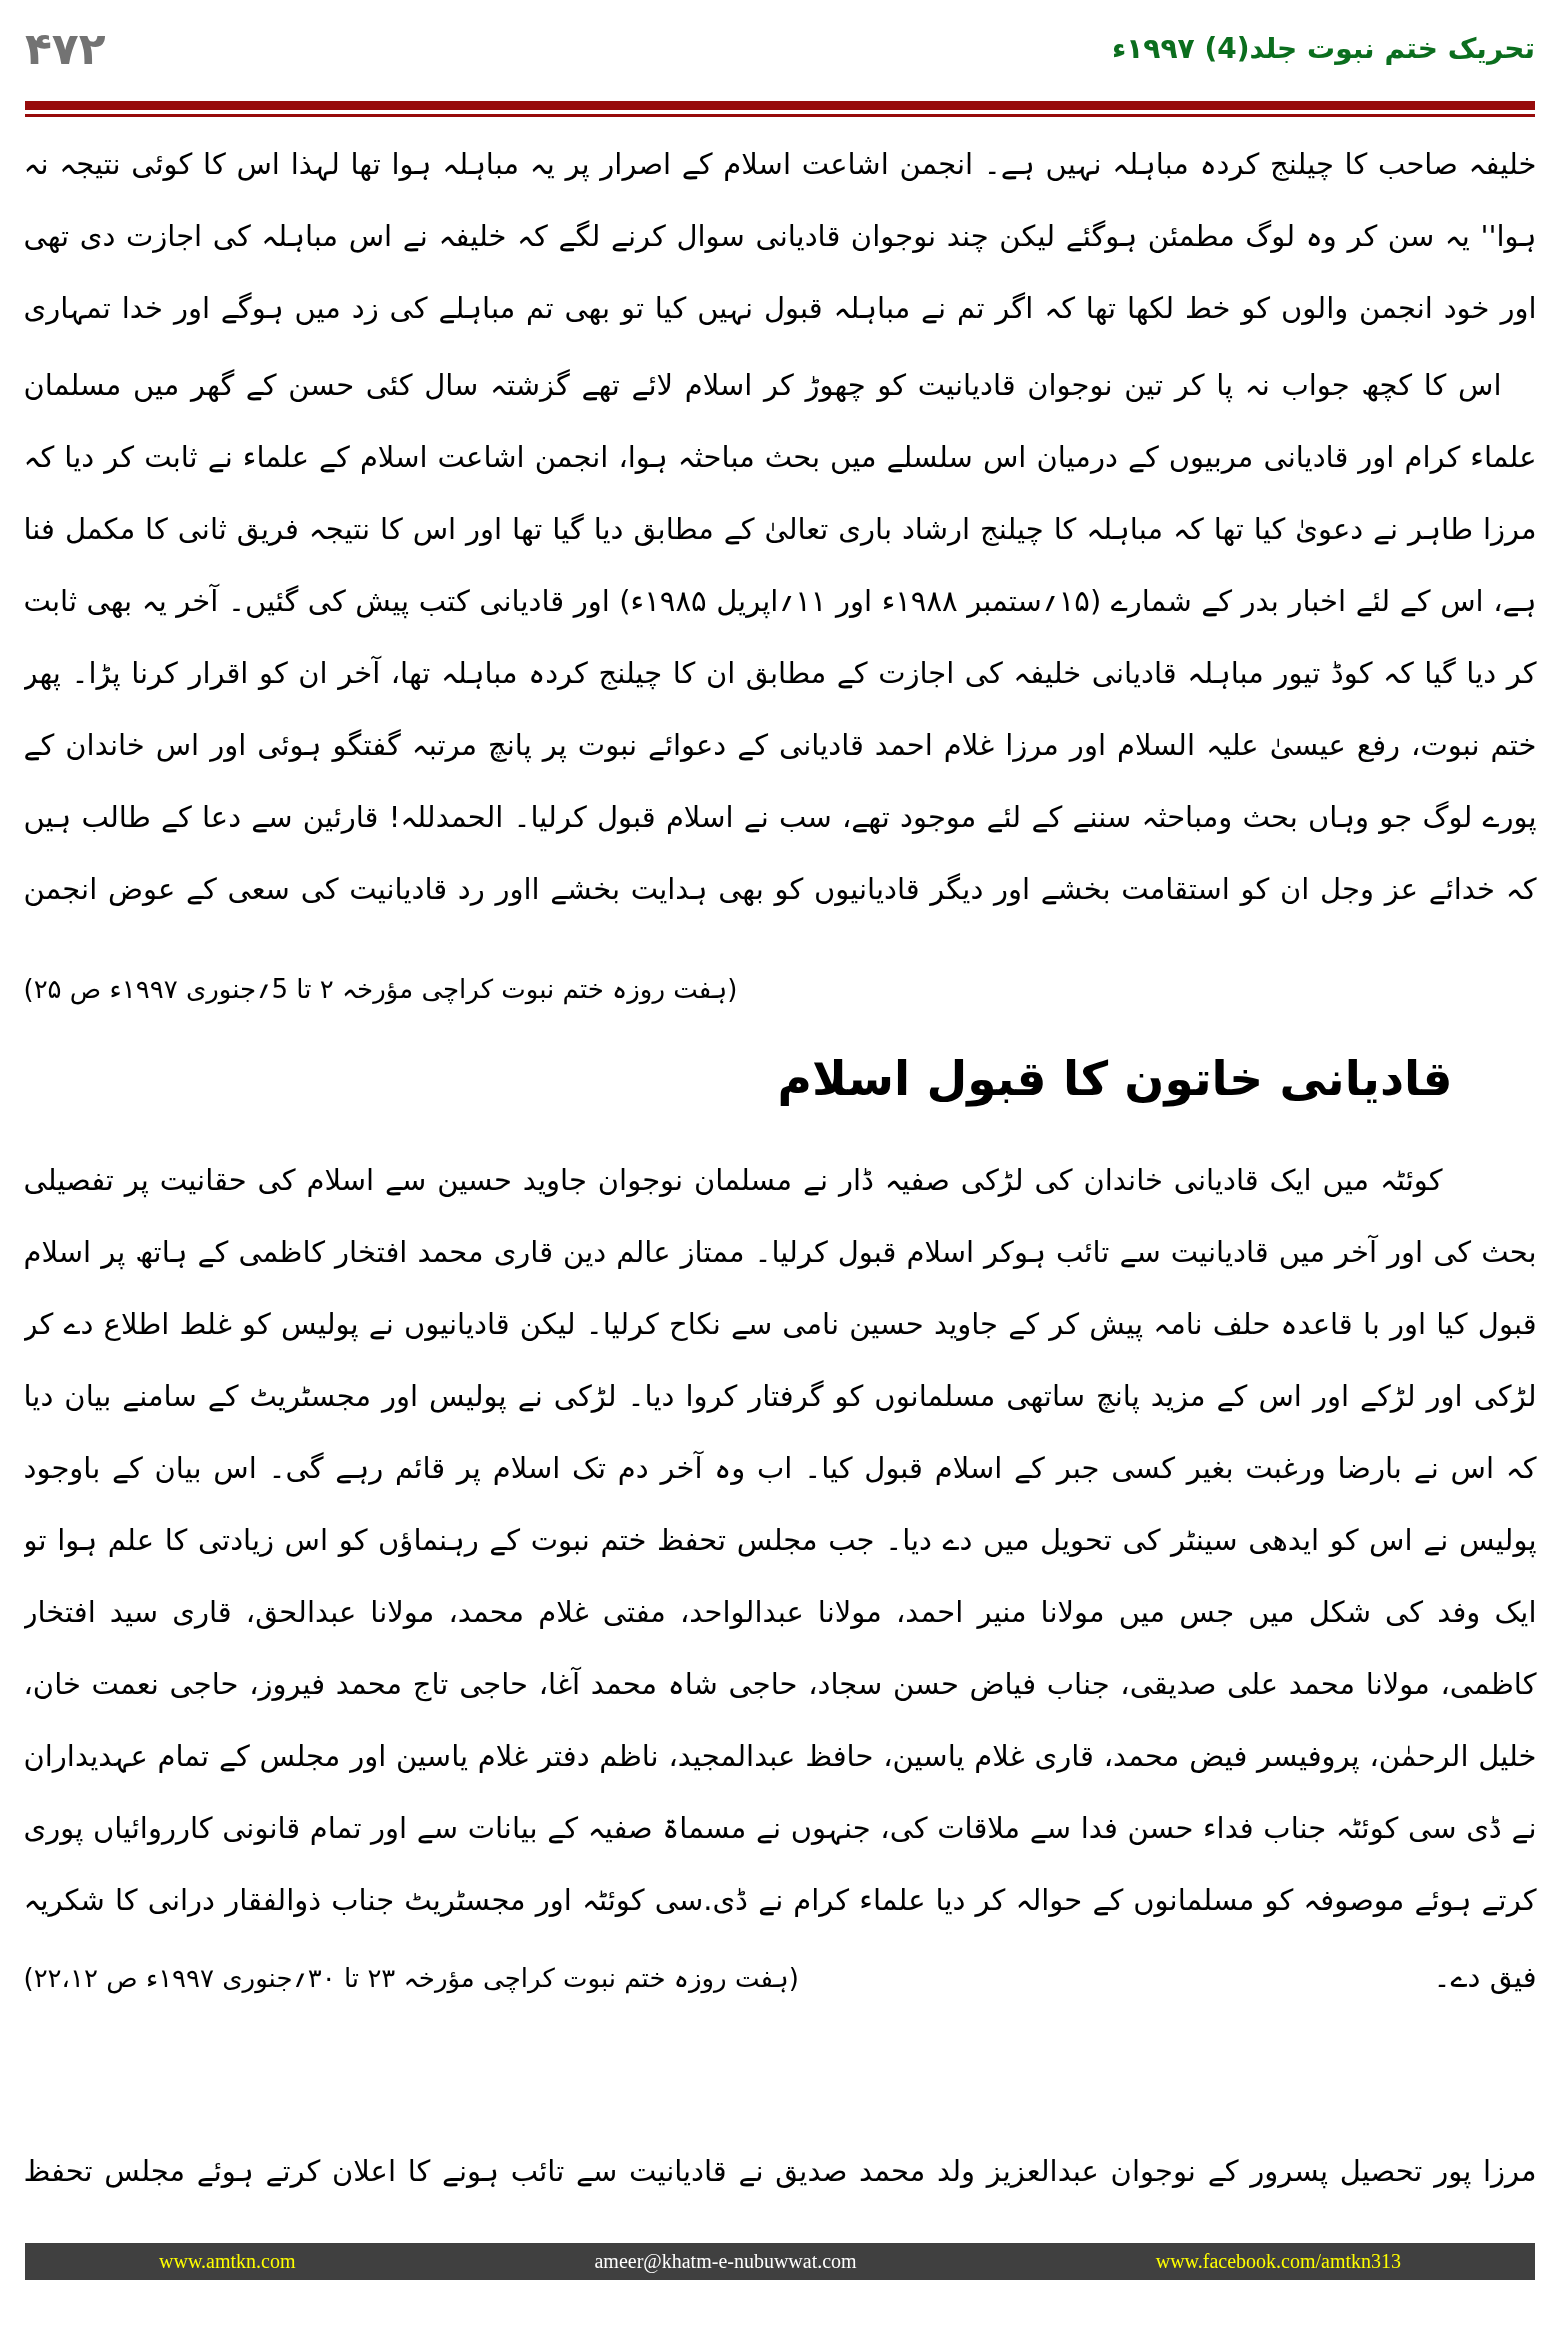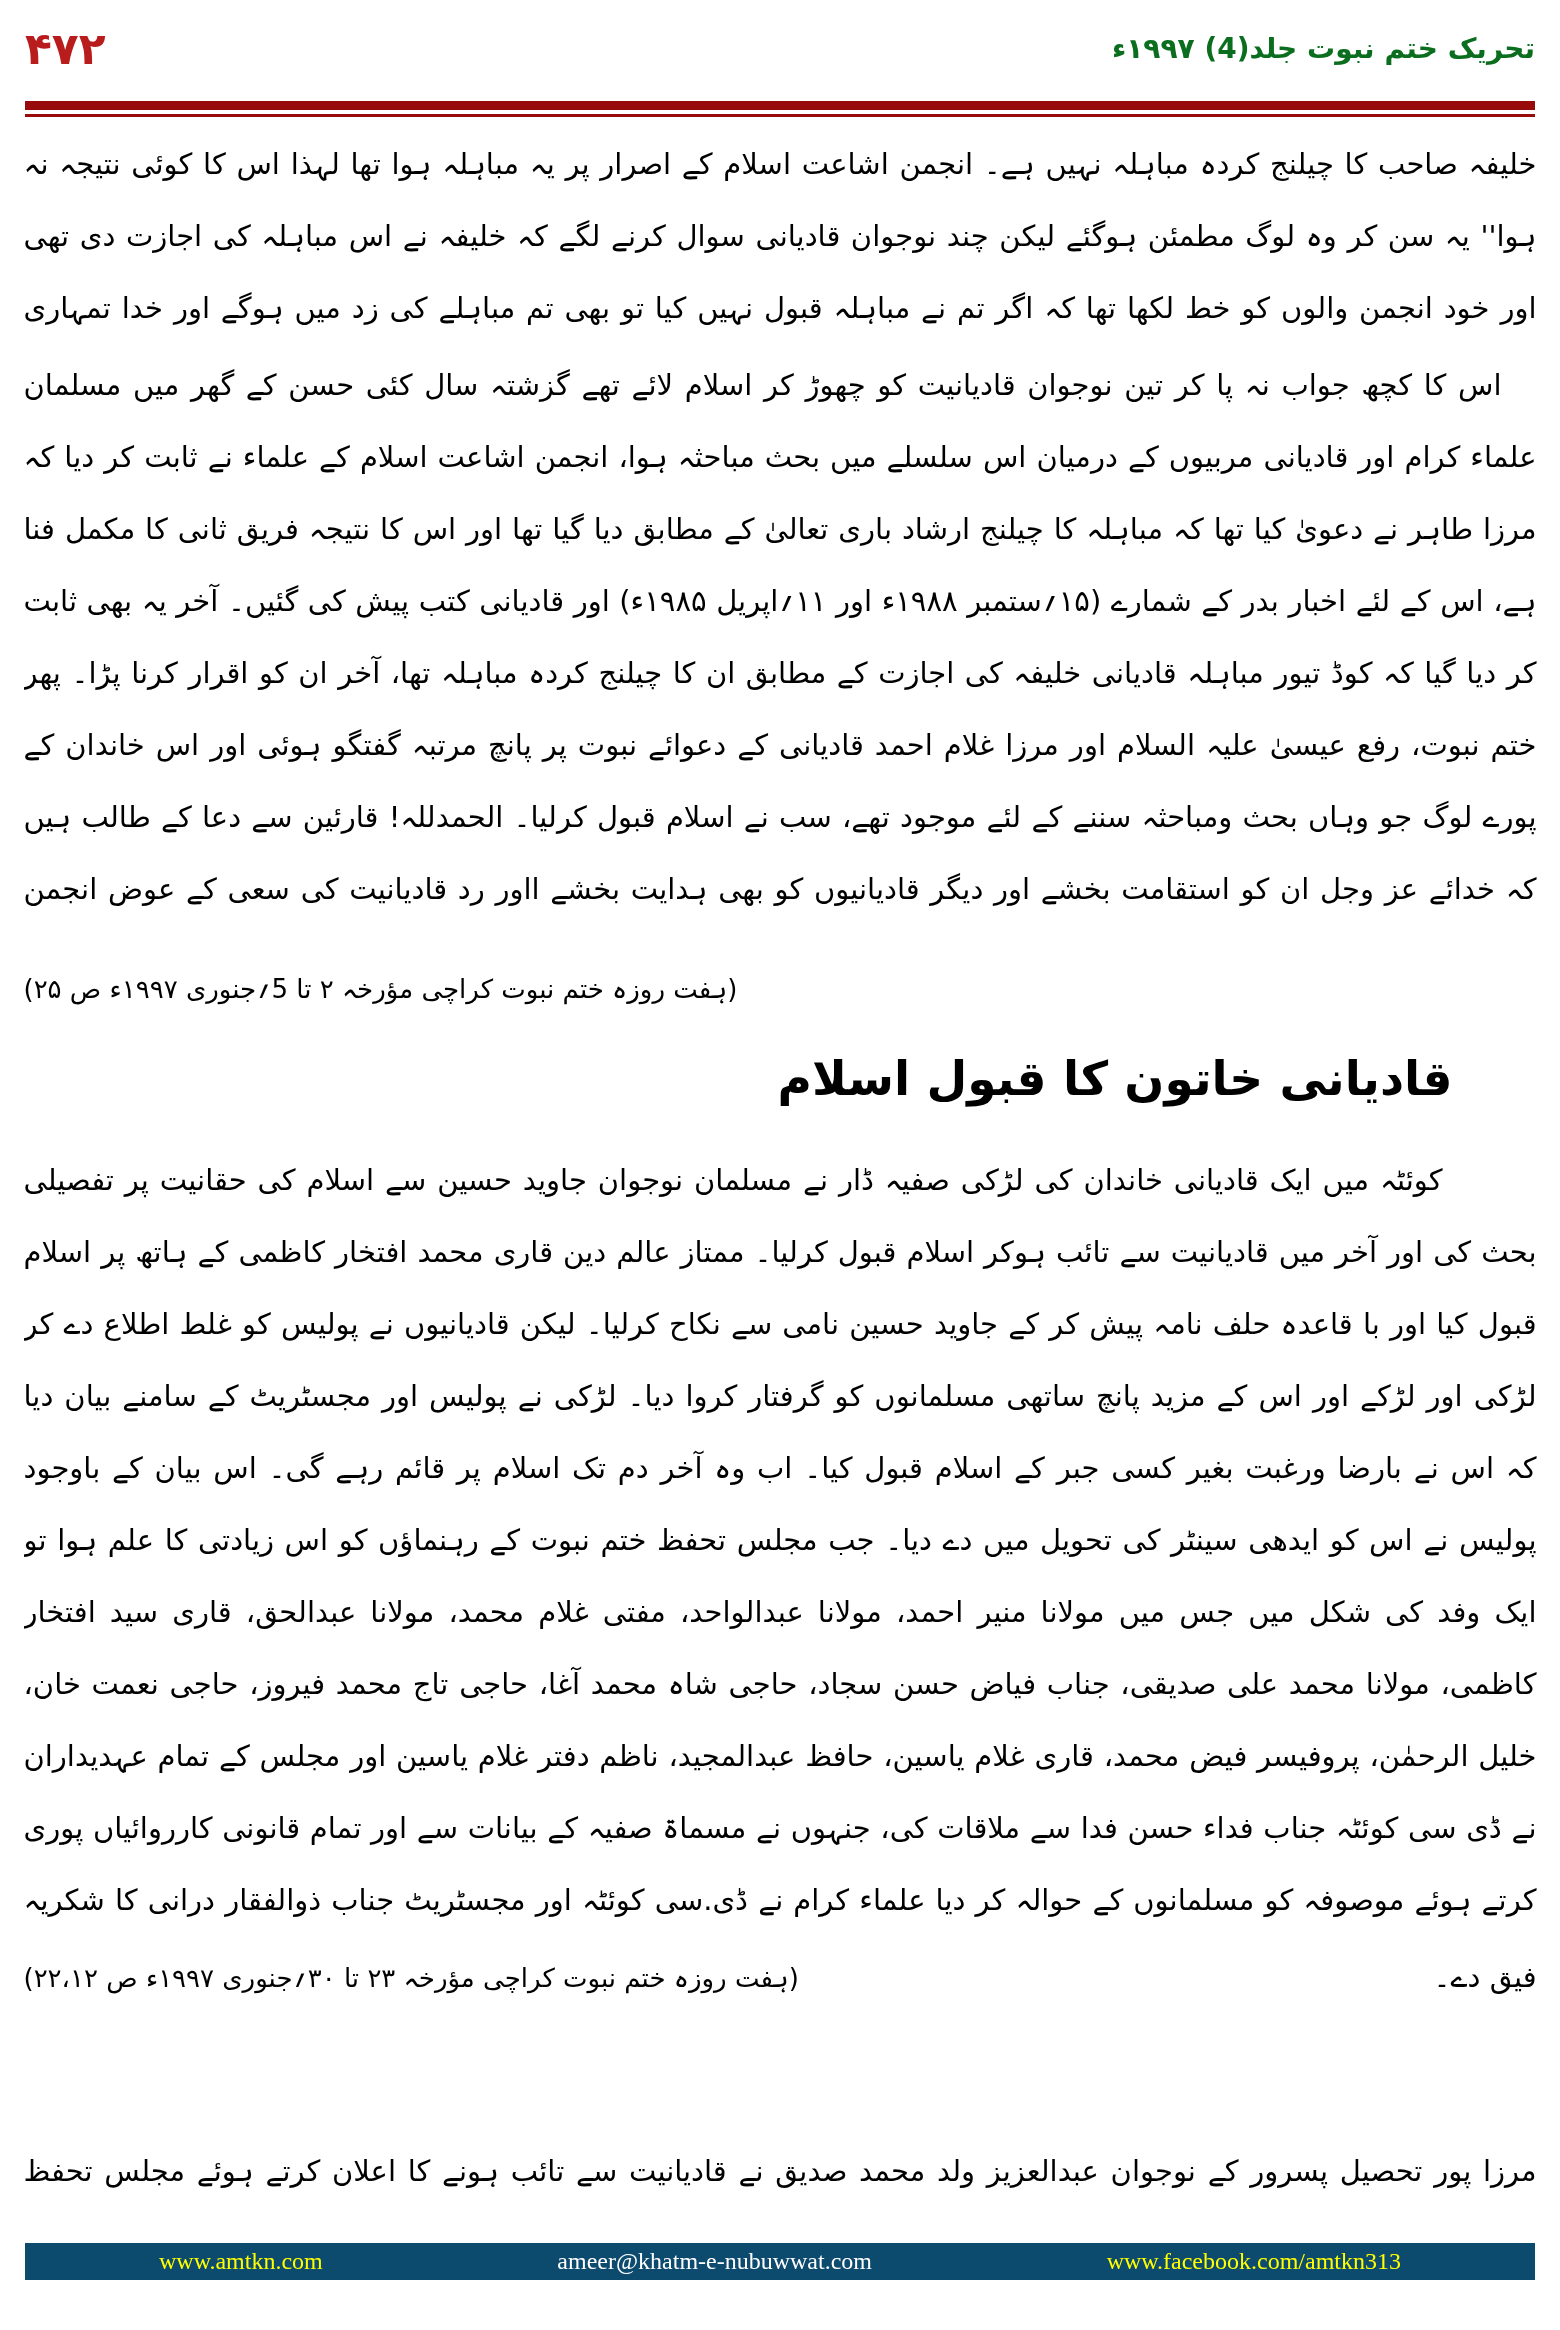--- a/index.html
+++ b/index.html
@@ -13,21 +13,21 @@
   
   #header{
     position:absolute;top:15px;left:25px;right:25px;height:67px;
     display:flex;align-items:center;justify-content:space-between;
   }
   .hdr-green{
     color:#0b6e1e;font-weight:bold;font-size:28px;direction:rtl;
     white-space:nowrap;
   }
   #page-number{
-    color:#b91c1c;font-weight:bold;font-size:44px;direction:rtl;
+    color:#737373;font-weight:bold;font-size:44px;direction:rtl;
     text-align:center;flex:0 0 auto;
   }
   #header .side{flex:1 1 0;}
   #header .side.left{text-align:left;}
   #header .side.right{text-align:right;}
   
   .rule{position:absolute;left:25px;right:25px;background:#970b0b;}
   #rule-thick{top:101px;height:9.2px;}
   #rule-thin{top:114px;height:3.4px;}
   
@@ -49,25 +49,25 @@
   #lastline{top:1941px;height:77px;display:flex;justify-content:space-between;
             align-items:baseline;}
   #lastline .tail{font-size:29px;margin-left:27px;}
   #lastline .cite{font-size:26px;}
   #heading2{top:2036px;height:97px;text-align:left;padding-left:252px;
             font-size:47px;font-weight:bold;line-height:92px;}
   #para4{top:2135px;height:77px;}
   
   #footer{
     position:absolute;left:25px;right:25px;top:2243px;height:37px;
-    background:#0c4a6e;
+    background:#404040;
     display:flex;align-items:center;justify-content:space-between;
     padding:0 134px;box-sizing:border-box;
     font-family:"Liberation Serif", serif;
-    font-size:24px;
+    font-size:20px;
   }
   #footer .yellow{color:#ffff00;}
   #footer .white{color:#ffffff;}
 </style>
 </head>
 <body>
 
 <div id="page">
 
   <div id="header">

